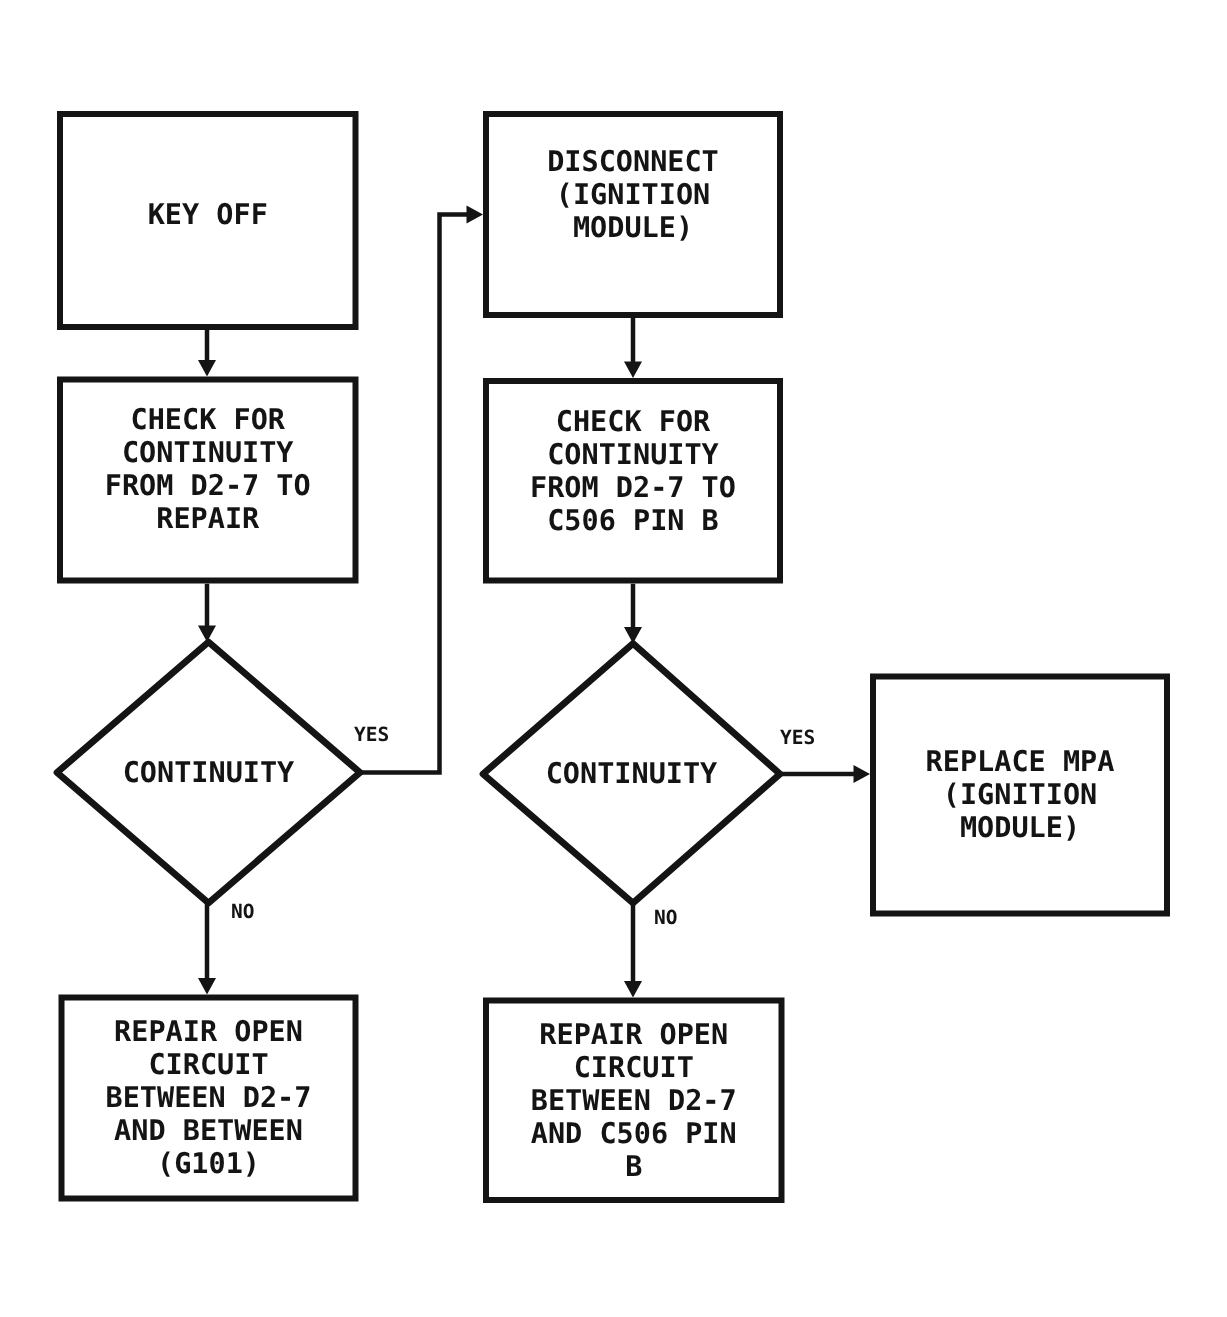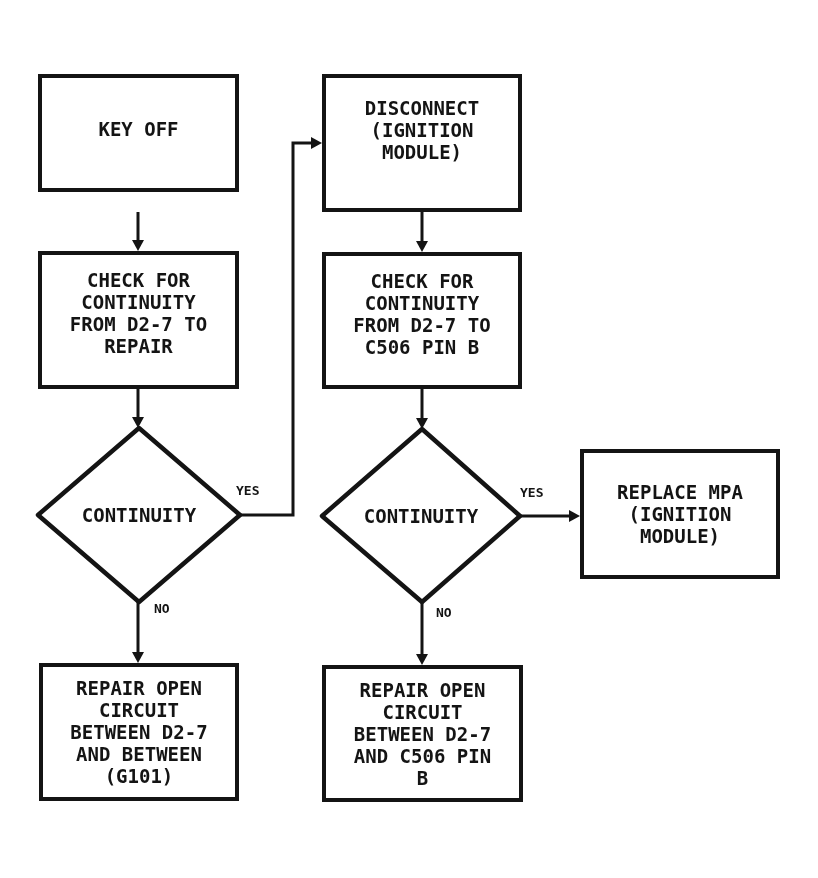--- a/index.html
+++ b/index.html
@@ -55,27 +55,27 @@
     position: absolute;
     z-index: 3;
     font-weight: bold;
     font-size: 13px;
     line-height: 20px;
     white-space: nowrap;
   }
   .ln { display: block; }
 
   
-  #node-key-off        { left: 38px;  top: 74px;  width: 201px; height: 118px; padding-bottom: 8px; }
+  #node-key-off        { left: 38px;  top: 74px;  width: 201px; height: 146px; padding-bottom: 8px; }
   #node-check-ground   { left: 38px;  top: 251px; width: 201px; height: 138px; padding-bottom: 14px; }
   #node-repair-ground  { left: 39px;  top: 663px; width: 200px; height: 138px; }
   #node-disconnect     { left: 322px; top: 74px;  width: 200px; height: 138px; padding-bottom: 26px; }
   #node-check-c506     { left: 322px; top: 252px; width: 200px; height: 137px; padding-bottom: 14px; }
   #node-repair-c506    { left: 322px; top: 665px; width: 201px; height: 137px; }
-  #node-replace-mpa    { left: 580px; top: 449px; width: 200px; height: 130px; justify-content: center; }
+  #node-replace-mpa    { left: 580px; top: 449px; width: 200px; height: 162px; justify-content: center; }
 
   #node-continuity-1   { left: 38px;  top: 428px; width: 202px; height: 174px; }
   #node-continuity-2   { left: 322px; top: 429px; width: 198px; height: 173px; }
 
   #label-yes-1 { left: 236px; top: 481px; }
   #label-no-1  { left: 154px; top: 599px; }
   #label-yes-2 { left: 520px; top: 483px; }
   #label-no-2  { left: 436px; top: 603px; }
 </style>
 </head>

